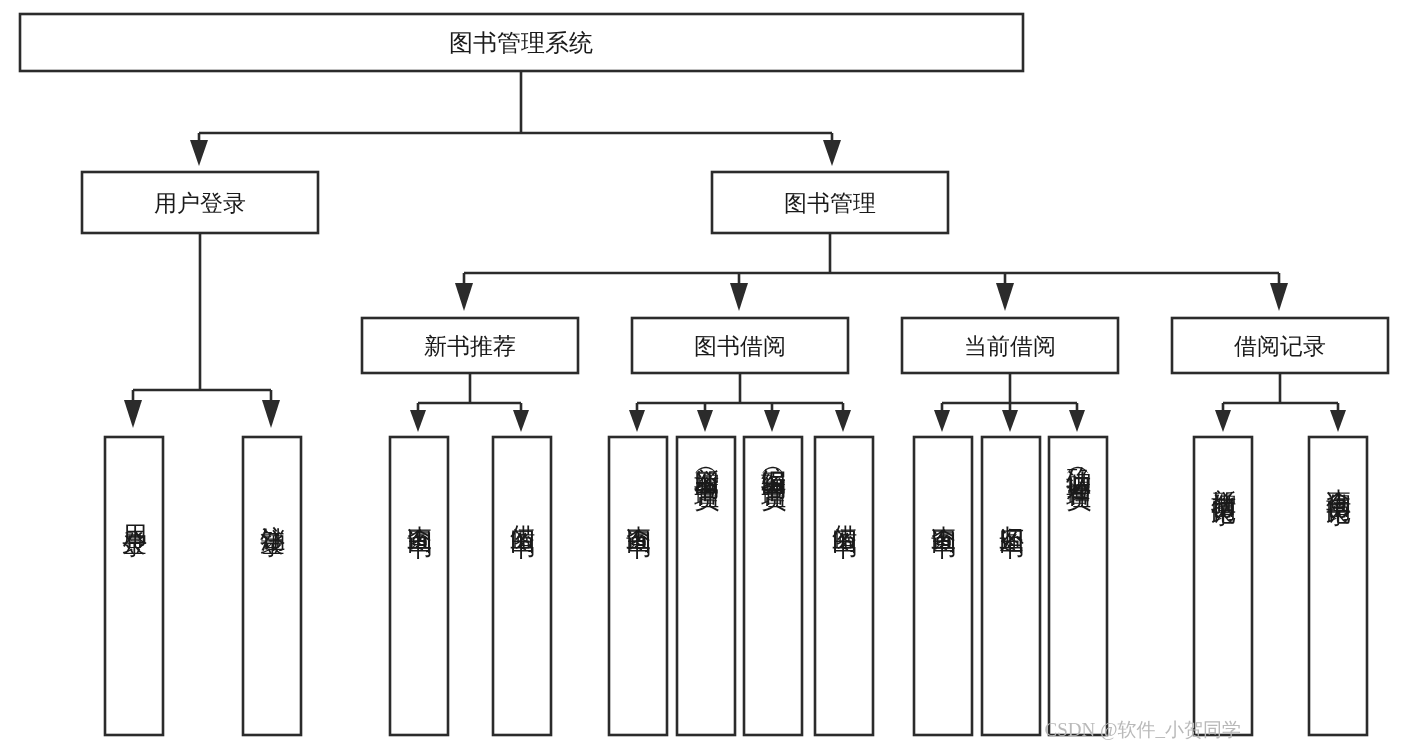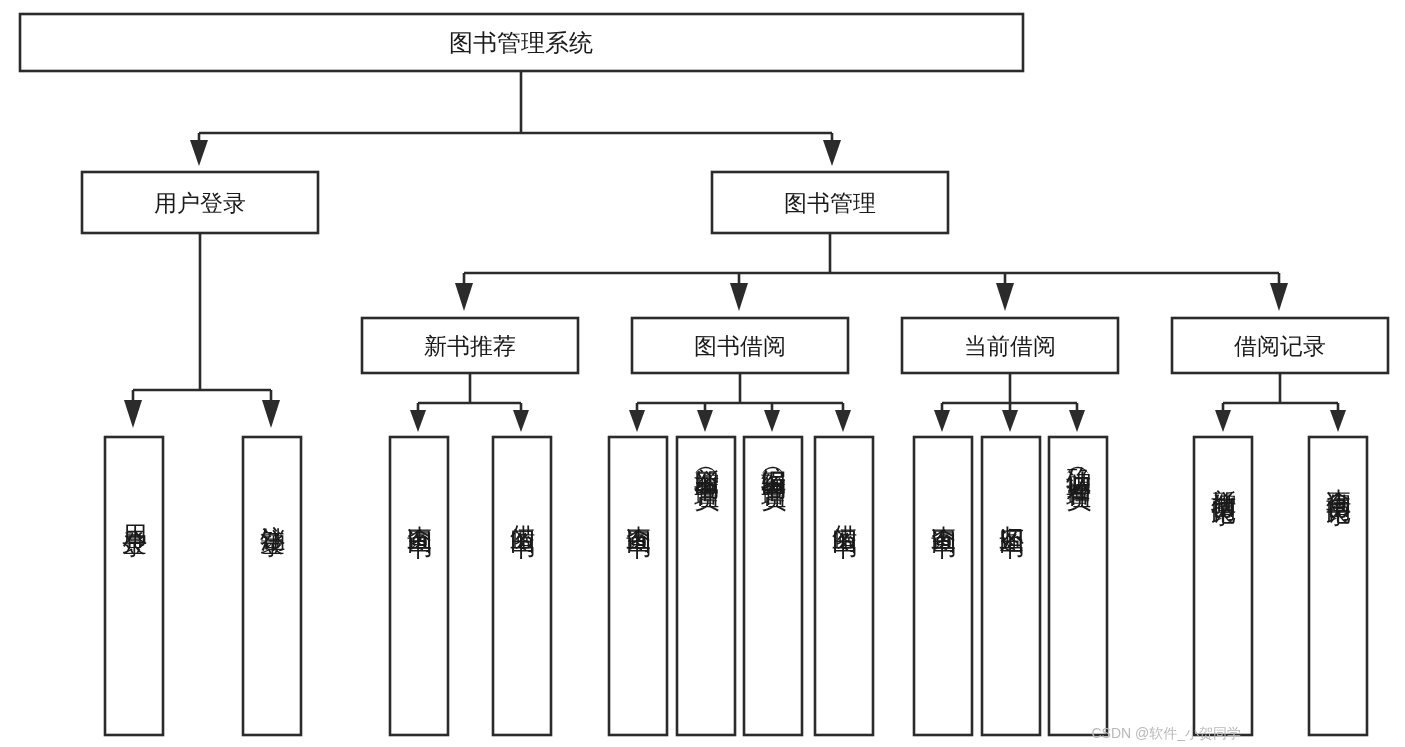--- a/index.html
+++ b/index.html
@@ -67,22 +67,22 @@
     font-size: 25px;
     line-height: 1.06;
     letter-spacing: 3px;
     color: #1a1a1a;
     white-space: nowrap;
   }
   .watermark {
     position: absolute;
     right: 8px;
     bottom: 4px;
-    font-family: Liberation Sans, sans-serif;
-    font-size: 14px;
+    font-family: Liberation Serif, serif;
+    font-size: 19px;
     color: #b9b9b9;
     white-space: nowrap;
     pointer-events: none;
     padding-left: 24px;
   }
 </style>
 </head>
 <body>
 
 <div id="diagram-root">

